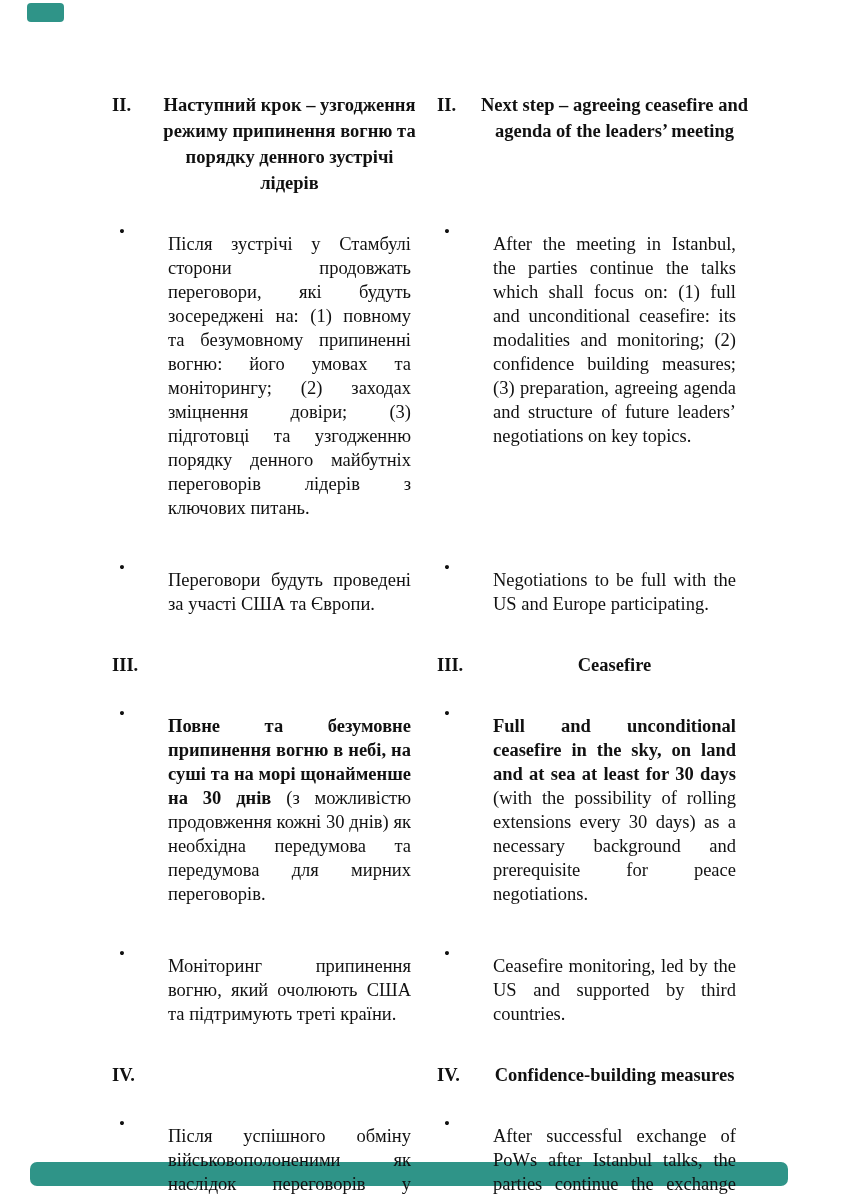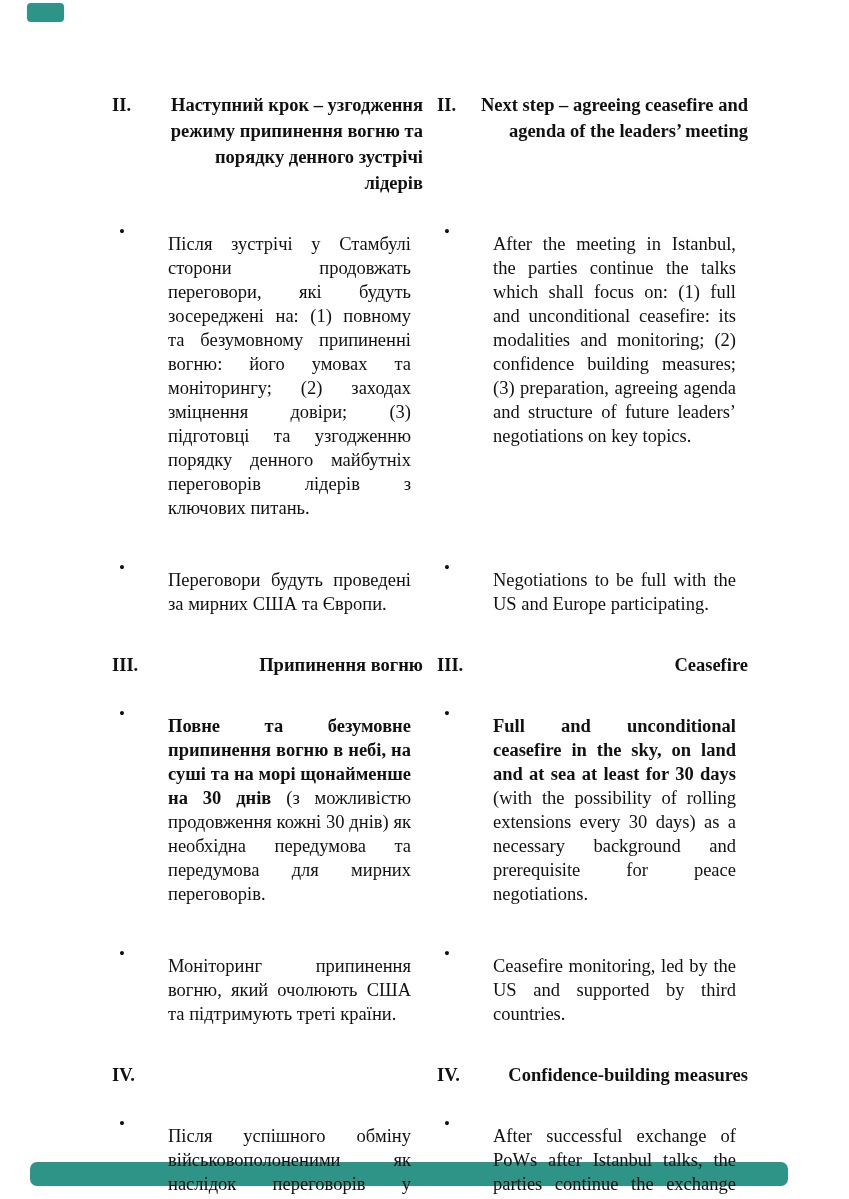--- a/index.html
+++ b/index.html
@@ -16,21 +16,21 @@
   .redaction.top{left:27px;top:3px;width:37px;height:19px;border-radius:4px;}
   .redaction.bottom{left:30px;top:1162px;width:758px;height:24px;border-radius:7px;}
   .doc{
     position:absolute;left:112px;top:92px;width:636px;
     display:grid;grid-template-columns:311px 311px;
     column-gap:14px;row-gap:24px;
   }
   .cell{font-size:18.5px;line-height:24px;}
   .cell.heading{display:flex;font-weight:bold;line-height:26px;}
   .cell.heading .num{flex:0 0 44px;}
-  .cell.heading .htext{flex:1;text-align:right;}
+  .cell.heading .htext{flex:1;text-align:center;}
   .cell.bullet{display:flex;}
   .cell.bullet .marker{flex:0 0 44px;padding-left:7px;box-sizing:border-box;font-size:17px;}
   .cell.bullet .ptext{flex:1;text-align:justify;margin:12px;}
   .lead{font-weight:bold;}
 </style>
 </head>
 <body>
 
 <div class="page">
 
@@ -52,30 +52,29 @@
       <span class="marker">•</span>
       <p class="ptext"><span class="lead"></span><span>Після зустрічі у Стамбулі сторони продовжать переговори, які будуть зосереджені на: (1) повному та безумовному припиненні вогню: його умовах та моніторингу; (2) заходах зміцнення довіри; (3) підготовці та узгодженню порядку денного майбутніх переговорів лідерів з ключових питань.</span></p>
     </div>
     <div class="cell bullet">
       <span class="marker">•</span>
       <p class="ptext"><span class="lead"></span><span>After the meeting in Istanbul, the parties continue the talks which shall focus on: (1) full and unconditional ceasefire: its modalities and monitoring; (2) confidence building measures; (3) preparation, agreeing agenda and structure of future leaders’ negotiations on key topics.</span></p>
     </div>
 
     <div class="cell bullet">
       <span class="marker">•</span>
-      <p class="ptext"><span class="lead"></span><span>Переговори будуть проведені за мирних США та Європи.</span></p>
+      <p class="ptext"><span class="lead"></span><span>Переговори будуть проведені за участі США та Європи.</span></p>
     </div>
     <div class="cell bullet">
       <span class="marker">•</span>
       <p class="ptext"><span class="lead"></span><span>Negotiations to be full with the US and Europe participating.</span></p>
     </div>
 
     <div class="cell heading">
       <span class="num">III.</span>
-      <span class="htext">Припинення вогню</span>
     </div>
     <div class="cell heading">
       <span class="num">III.</span>
       <span class="htext">Ceasefire</span>
     </div>
 
     <div class="cell bullet">
       <span class="marker">•</span>
       <p class="ptext"><span class="lead">Повне та безумовне припинення вогню в небі, на суші та на морі щонайменше на 30 днів</span><span> (з можливістю продовження кожні 30 днів) як необхідна передумова та передумова для мирних переговорів.</span></p>
     </div>

